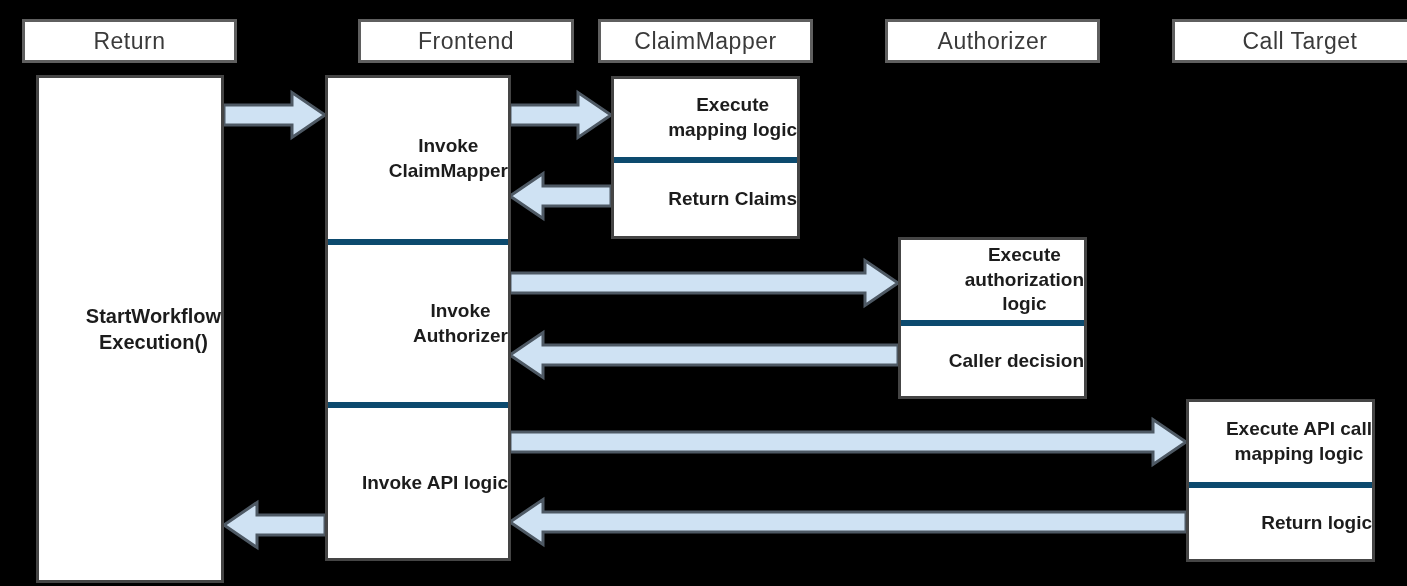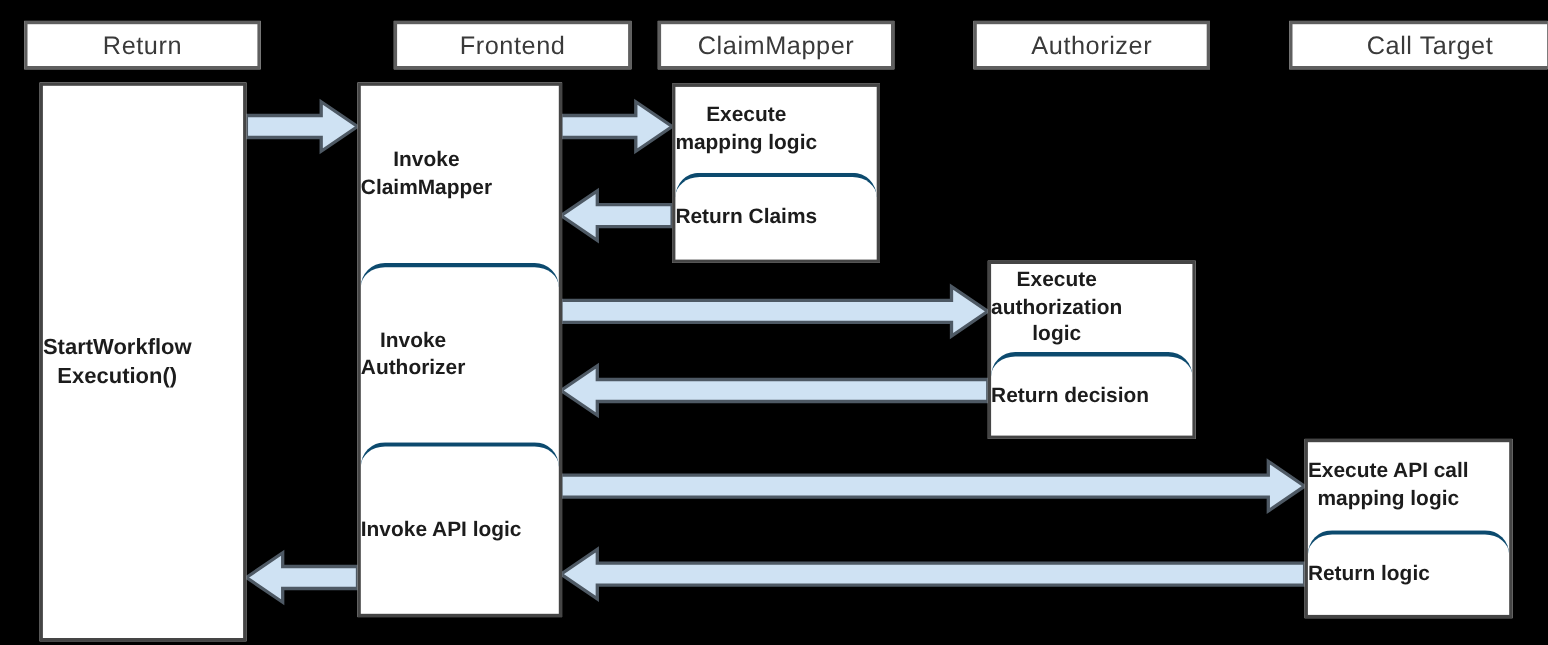--- a/index.html
+++ b/index.html
@@ -21,24 +21,24 @@
   #hdr-authorizer  { left:885px;  width:215px; }
   #hdr-calltarget  { left:1172px; width:256px; }
   .hdr-label { font-size:23px; color:#3a3a3a; letter-spacing:0.5px; }
 
   
   .box {
     position:absolute; background:#ffffff; border:3px solid #454545;
     box-sizing:border-box; display:flex; flex-direction:column;
   }
   .cell {
-    display:flex; align-items:center; justify-content:flex-start;
-    text-align:center; box-sizing:border-box; flex:0 0 auto;border-radius:22px;
+    display:flex; align-items:center; justify-content:flex-end;
+    text-align:center; box-sizing:border-box; flex:0 0 auto;
   }
-  .cell + .cell { border-top:4px solid #0c4a6e; }
+  .cell + .cell { border-top:6px solid #0c4a6e; }
   .cell-label {
     font-weight:bold; font-size:19px; color:#1c1c1c;
     line-height:1.3; white-space:pre-line;
   }
   .caller-box { left:36px; top:75px; width:188px; height:508px; }
   .caller-box .cell { flex:1; }
   .caller-box .cell-label { font-size:20px; }
 
   .frontend-box { left:325px; top:75px; width:186px; height:486px; }
   .fe-c1 { height:161px; } .fe-c2 { height:163px; } .fe-c3 { flex:1; }
@@ -115,21 +115,21 @@
     </div>
   </div>
 
   <div class="box authorizer-box">
     <div class="cell au-c1">
       <span class="cell-label">Execute
 authorization
 logic</span>
     </div>
     <div class="cell au-c2">
-      <span class="cell-label">Return decision</span>
+      <span class="cell-label">Caller decision</span>
     </div>
   </div>
 
   <div class="box calltarget-box">
     <div class="cell ct-c1">
       <span class="cell-label">Execute API call
 mapping logic</span>
     </div>
     <div class="cell ct-c2">
       <span class="cell-label">Return logic</span>

